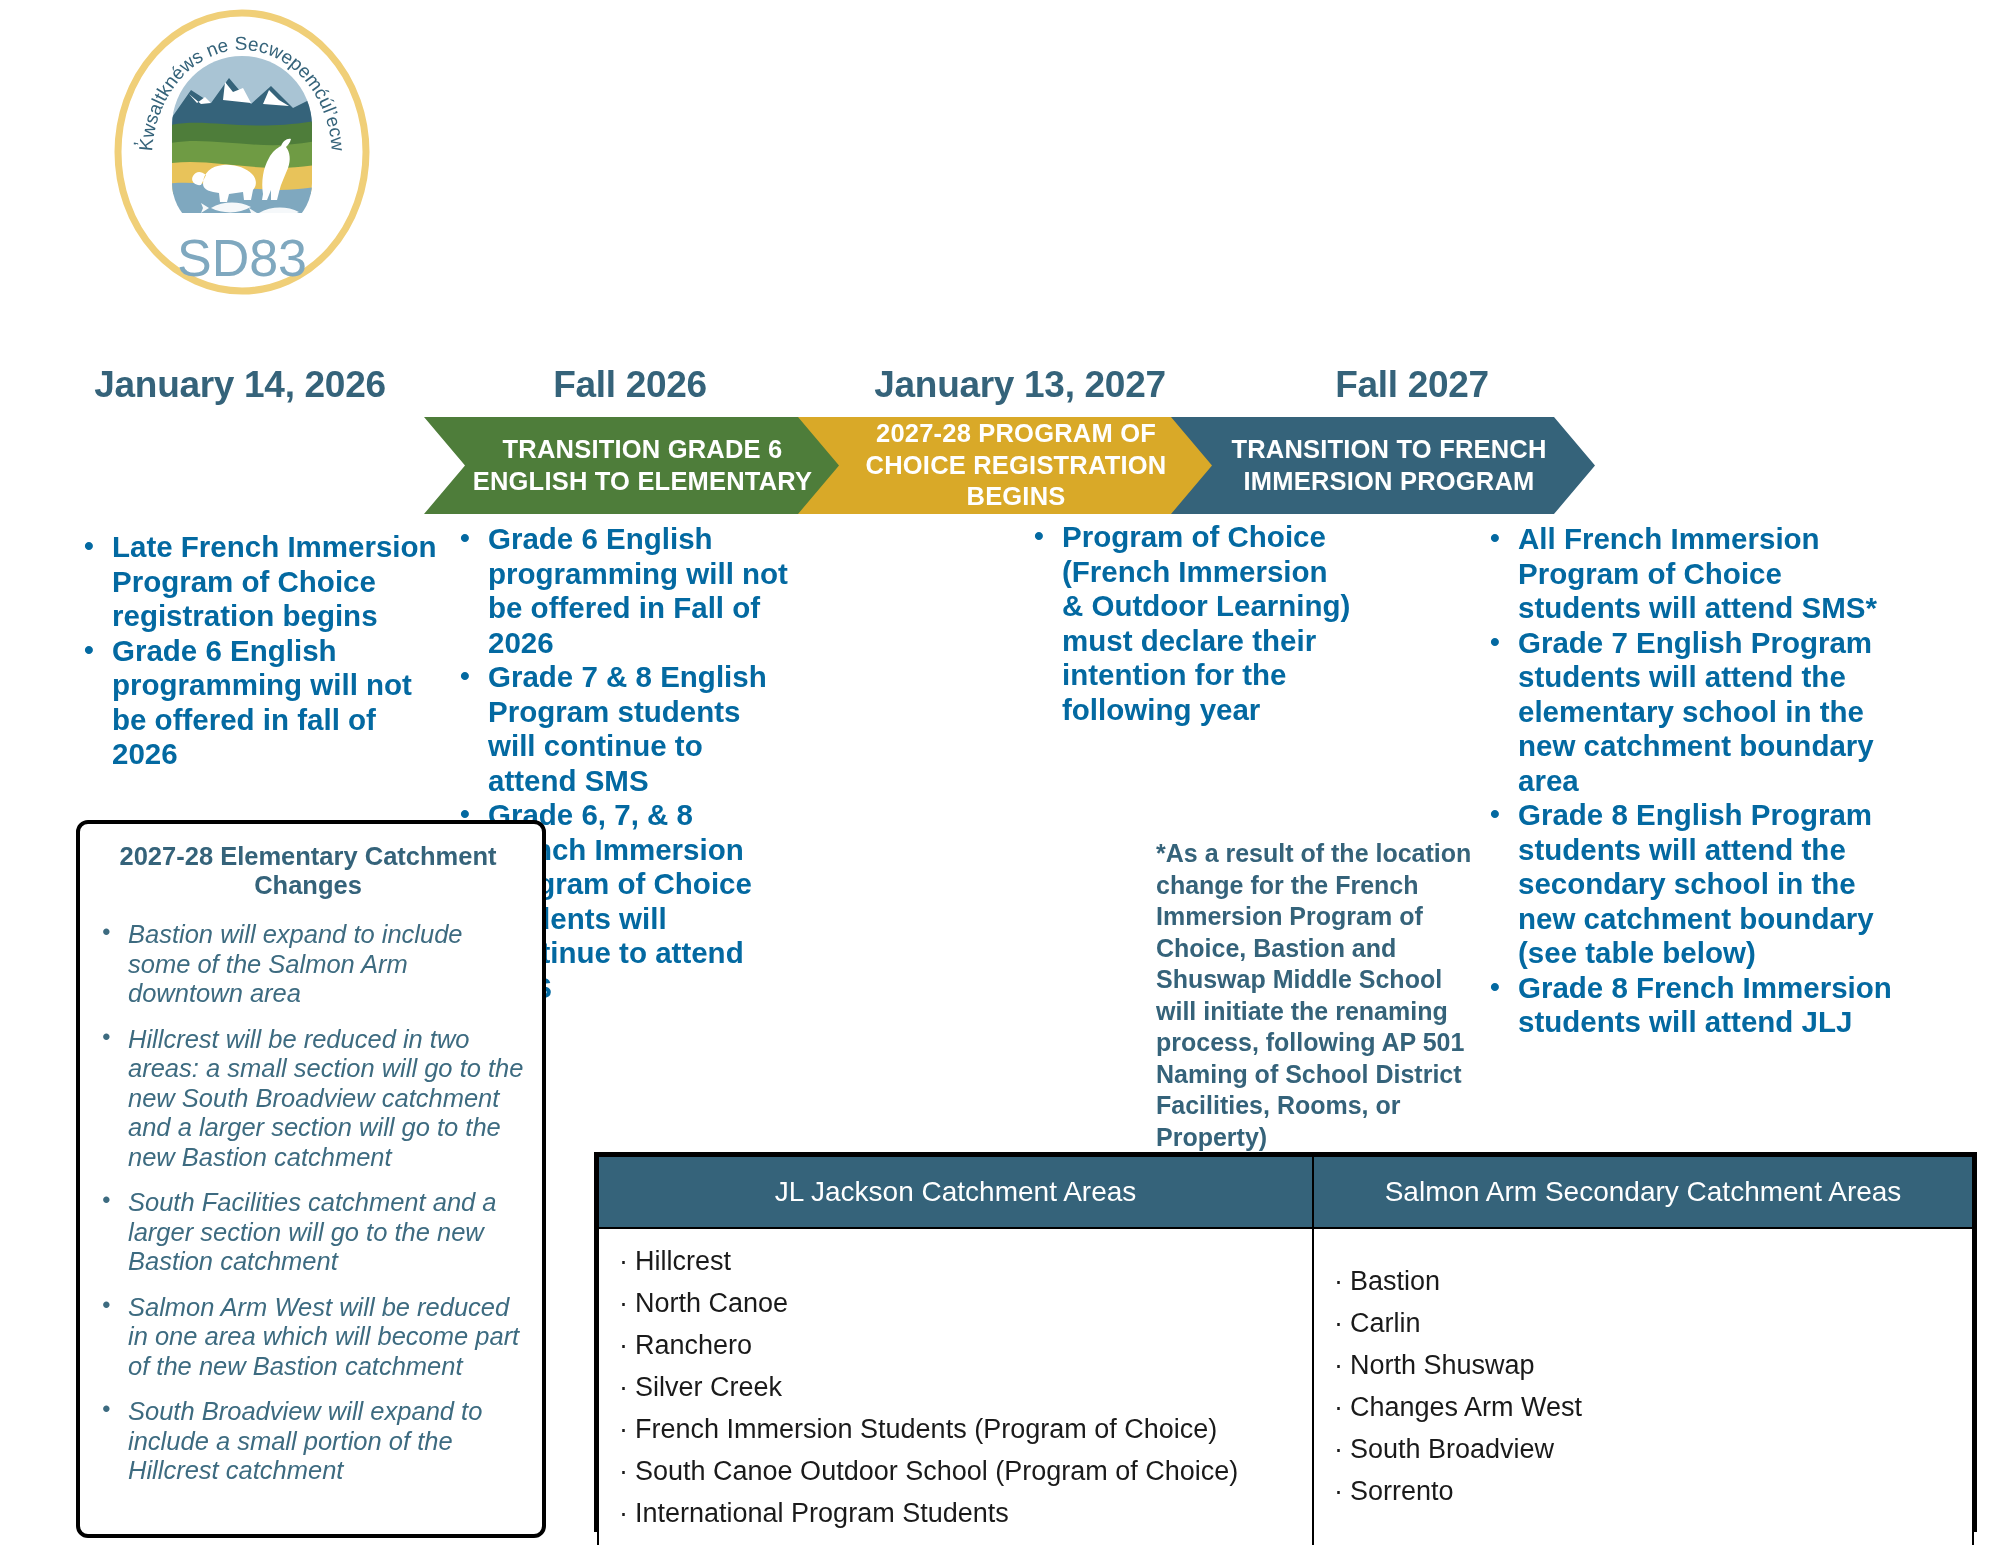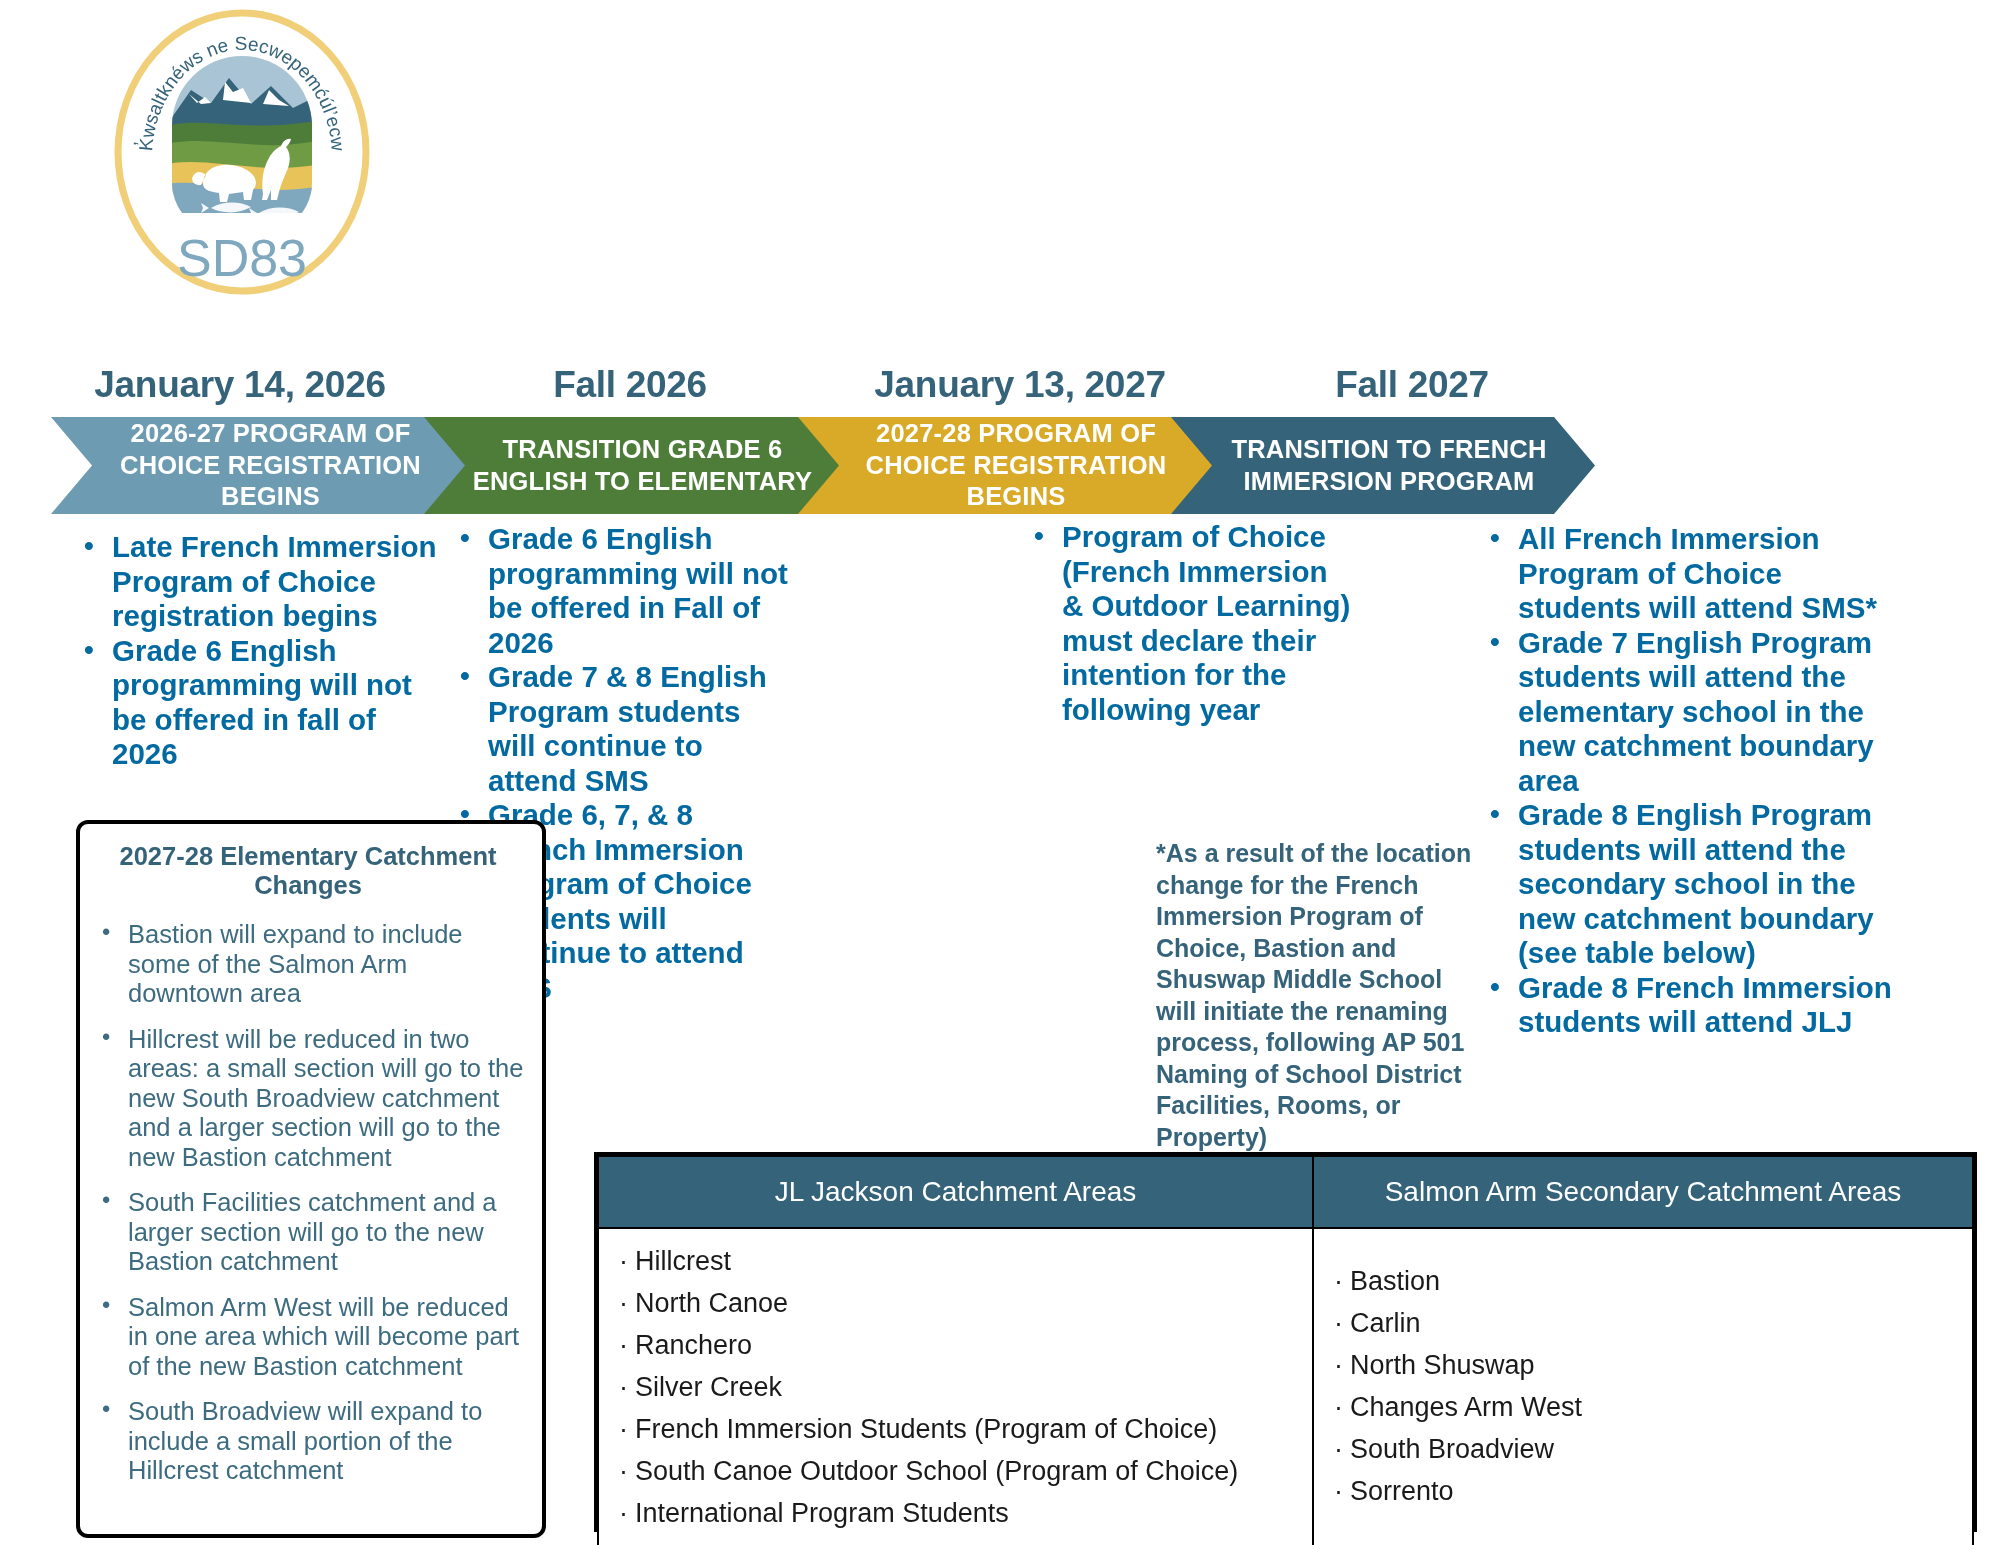--- a/index.html
+++ b/index.html
@@ -92,21 +92,21 @@
   .catch-box {
     position: absolute; left: 76px; top: 820px; width: 470px; height: 718px;
     border: 4px solid #000; border-radius: 12px;
     background: #fff; padding: 18px 14px 10px 8px; overflow: hidden;
   }
   .catch-title {
     text-align: center; color: #35637a; font-weight: 700;
     font-size: 25.5px; line-height: 29px; margin-bottom: 20px;
     padding: 0 22px;
   }
-  .catch-box ul { list-style: none; }
+  .catch-box ul { list-style: none; font-style: italic; }
   .catch-box li {
     position: relative; color: #3d6b80; font-weight: 400;
     font-size: 25.5px; line-height: 29.5px;
     padding-left: 40px; margin-bottom: 16px;
   }
   .catch-box li::before {
     content: "•"; position: absolute; left: 14px; top: -2px; font-size: 0.93em;
   }
 
   
@@ -190,26 +190,20 @@
 
       <text x="131" y="268" text-anchor="middle" font-family="'Liberation Sans',sans-serif" font-size="52" fill="#7fa8bf" font-weight="400">SD83</text>
     </svg>
   </div>
 
   <div class="date-label" id="date-0">January 14, 2026</div>
   <div class="date-label" id="date-1">Fall 2026</div>
   <div class="date-label" id="date-2">January 13, 2027</div>
   <div class="date-label" id="date-3">Fall 2027</div>
 
-  <div class="chev" id="chev-0">
-    <svg class="chev-bg" viewBox="0 0 423 97" preserveAspectRatio="none" aria-hidden="true">
-      <polygon points="0,0 382,0 423,48.5 382,97 0,97 41,48.5" fill="#6d9cb2"></polygon>
-    </svg>
-    <div class="chev-label">2026-27 PROGRAM OF CHOICE REGISTRATION BEGINS</div>
-  </div>
 
   <div class="chev" id="chev-1">
     <svg class="chev-bg" viewBox="0 0 423 97" preserveAspectRatio="none" aria-hidden="true">
       <polygon points="0,0 382,0 423,48.5 382,97 0,97 41,48.5" fill="#4e7d3a"></polygon>
     </svg>
     <div class="chev-label">TRANSITION GRADE 6 ENGLISH TO ELEMENTARY</div>
   </div>
 
   <div class="chev" id="chev-2">
     <svg class="chev-bg" viewBox="0 0 424 97" preserveAspectRatio="none" aria-hidden="true">

